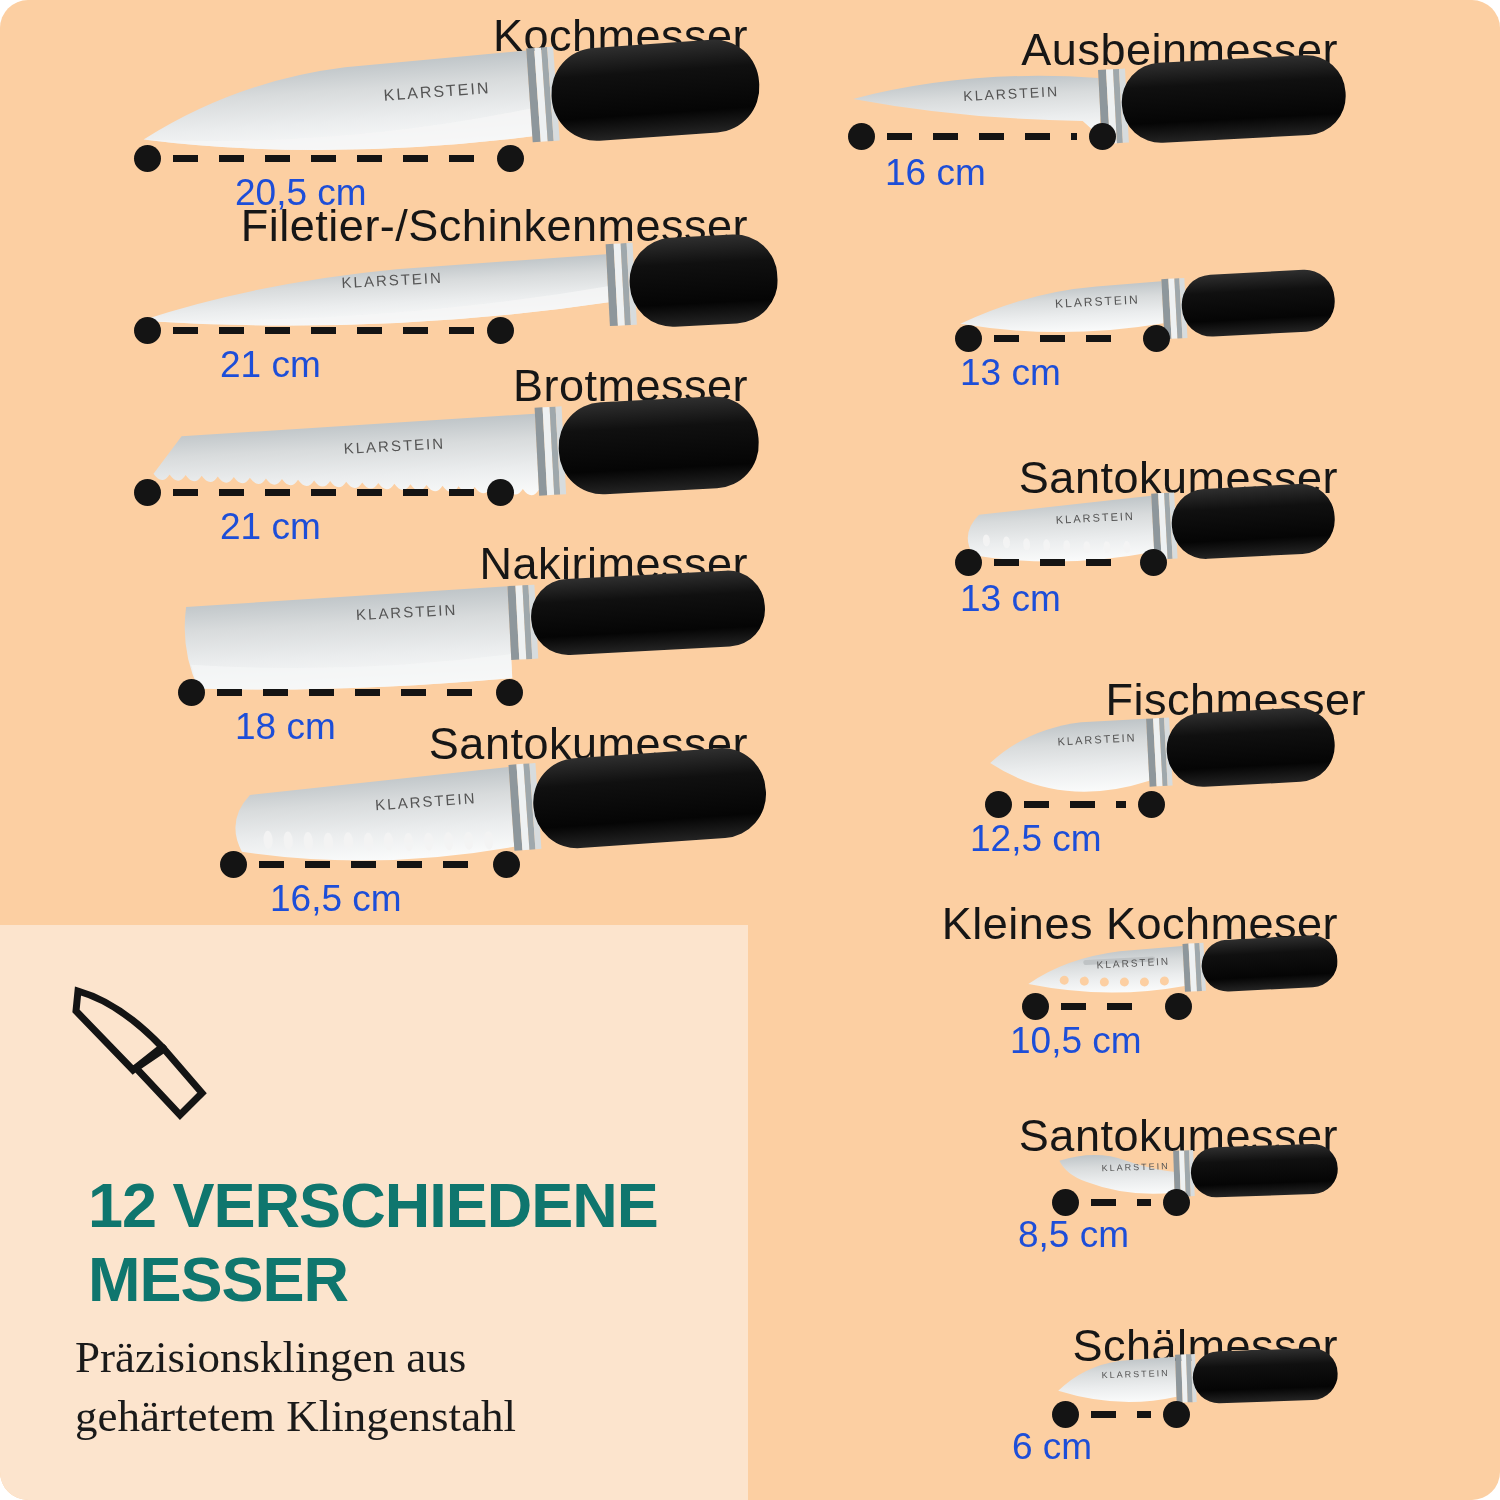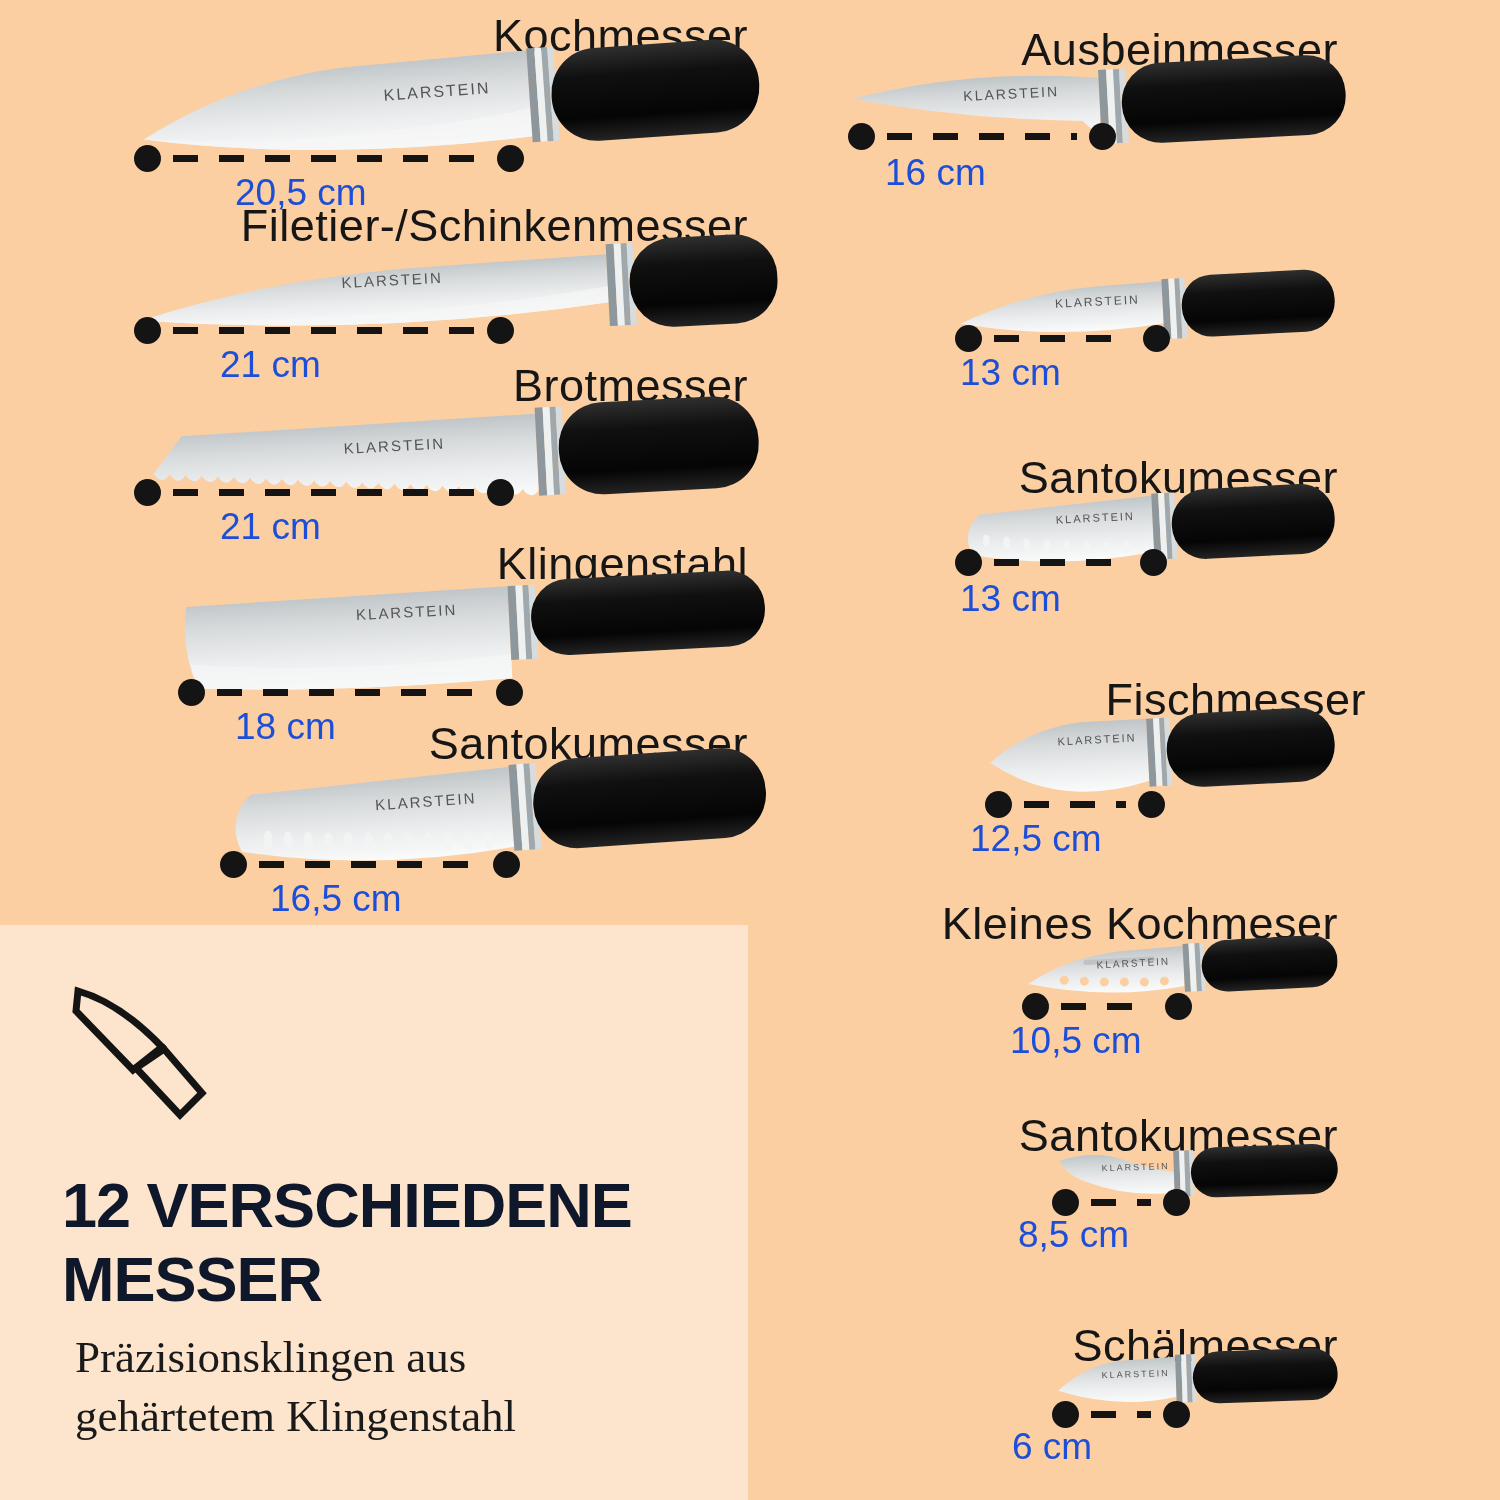--- a/index.html
+++ b/index.html
@@ -1,42 +1,43 @@
 <!DOCTYPE html>
 <html><head>
 <meta charset="utf-8">
 <style>
   html,body{margin:0;padding:0;}
   #stage{
     position:relative;width:1500px;height:1500px;overflow:hidden;
     background:#fccfa2;
     font-family:"Liberation Sans", sans-serif;
     color:#161616;
+    border-radius:28px;
   }
   .k-label{
     position:absolute;font-size:45px;letter-spacing:.5px;
     text-align:right;white-space:nowrap;color:#161616;
   }
   .k-val{
     position:absolute;font-size:37px;text-align:left;color:#1d4ed8;
   }
   .k-dim{position:absolute;display:flex;align-items:center;height:28px;}
   .k-dim .dot{width:27px;height:27px;border-radius:50%;background:#141414;flex:0 0 auto;}
   .k-dim .dash{
     flex:1;height:7px;margin:0 12px;
     background:repeating-linear-gradient(90deg,#141414 0 25px,transparent 25px 46px);
   }
   .knife{position:absolute;}
   #info-panel{
     position:absolute;left:0;top:925px;width:748px;height:575px;
     background:#fce4cd;
   }
   #headline{
-    position:absolute;left:62px;top:1168px;width:640px;
-    font-size:63px;font-weight:700;line-height:1.18;letter-spacing:-1px;color:#0f172a;
+    position:absolute;left:88px;top:1168px;width:640px;
+    font-size:63px;font-weight:700;line-height:1.18;letter-spacing:-1px;color:#0f766e;
   }
   #subheadline{
     position:absolute;left:75px;top:1328px;width:600px;
     font-size:45px;font-weight:400;line-height:1.3;color:#1a1a1a;font-family:Liberation Serif, serif;
   }
   svg text.brand{
     font-family:"Liberation Sans", sans-serif;
     fill:#555;letter-spacing:2px;
   }
 </style>
@@ -114,21 +115,21 @@
     </g>
     <rect x="414" y="4" width="200" height="92" rx="44" fill="url(#handleG)"></rect>
   </svg>
   <div class="k-dim" style="left:134px;top:478px;width:380px">
     <span class="dot"></span>
       <span class="dash"></span>
       <span class="dot"></span>
   </div>
   <div class="k-val" style="left:220px;top:506px;width:200px">21 cm</div>
 
-  <div class="k-label" style="left:140px;top:538px;width:608px">Klingenstahl</div>
+  <div class="k-label" style="left:140px;top:538px;width:608px">Nakirimesser</div>
   <svg class="knife" style="left:178px;top:580px;transform:rotate(-3deg)" width="590" height="112" viewBox="0 0 590 112">
     <path d="M10,12 L332,8 L332,100 Q160,106 18,94 Q2,55 10,12 Z" fill="url(#bladeG)"></path>
     <path d="M12,70 Q170,88 332,76 L332,100 Q160,106 18,94 Z" fill="#f5f6f6" opacity=".7"></path>
     <text class="brand" x="230" y="34" font-size="15" text-anchor="middle">KLARSTEIN</text>
     <g>
       <rect x="332" y="8" width="8" height="74" fill="#8e979c"></rect>
         <rect x="340" y="8" width="7" height="74" fill="#eef1f2"></rect>
       <rect x="347" y="8" width="6" height="74" fill="#9fa8ac"></rect>
         <rect x="353" y="8" width="6" height="74" fill="#d7dcde"></rect>
     </g>

